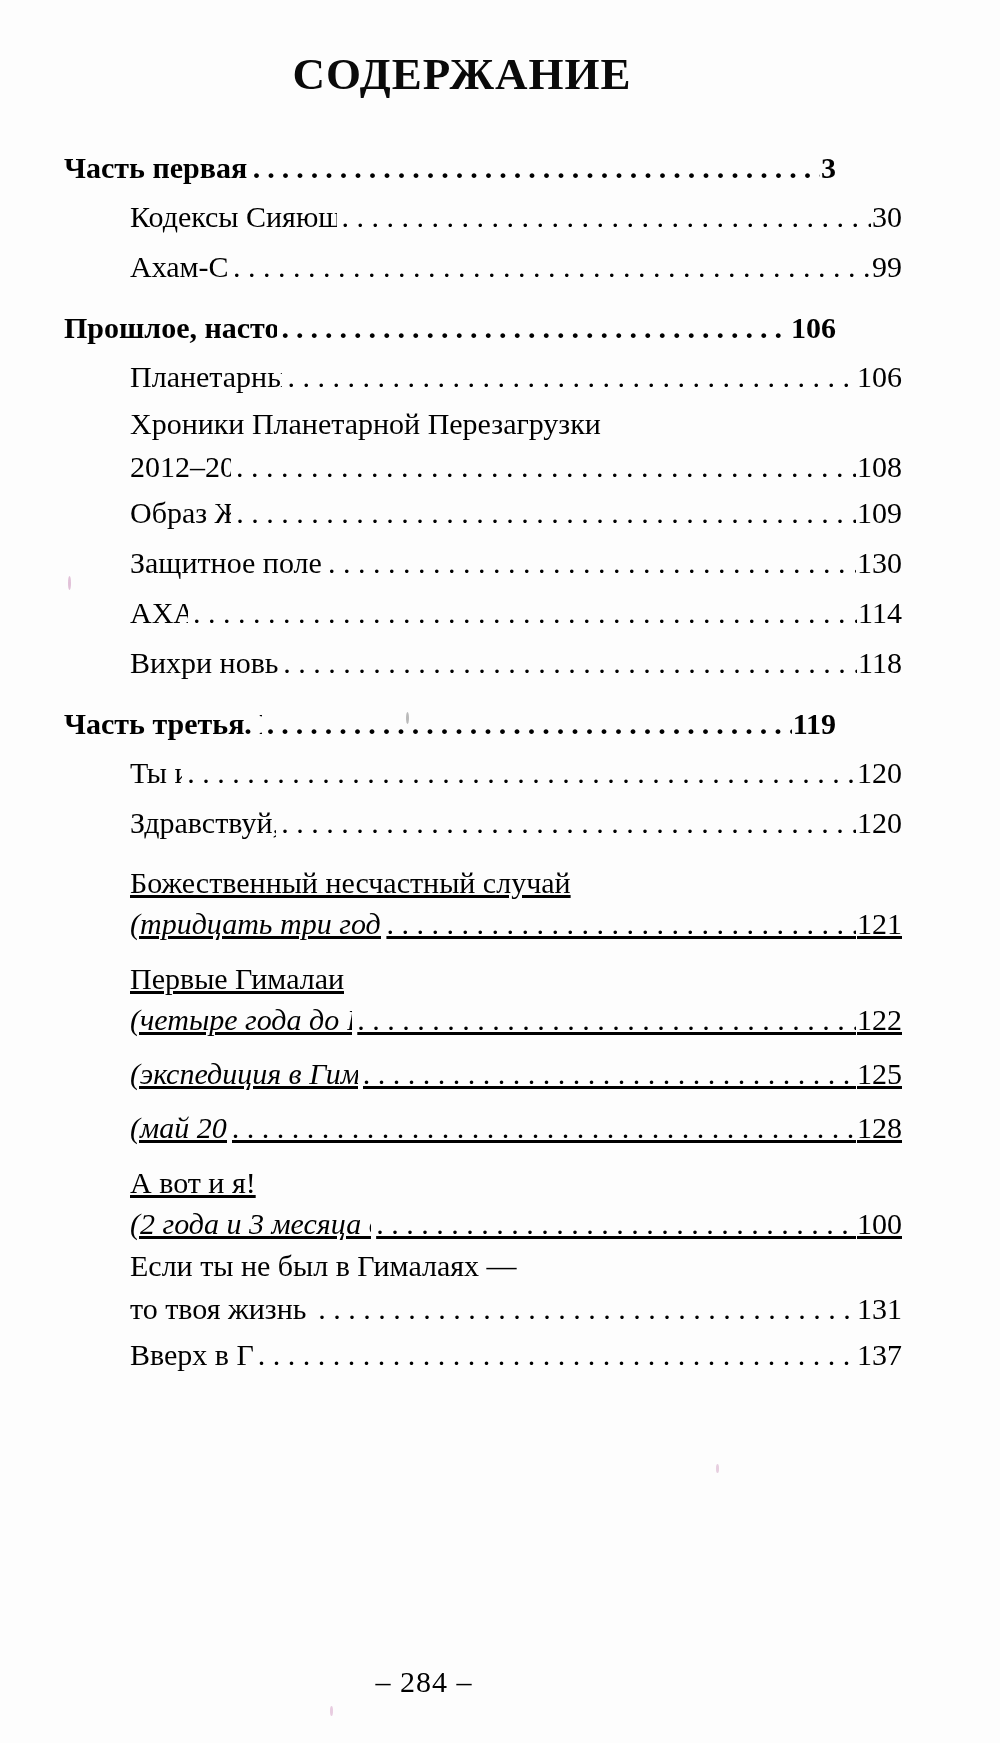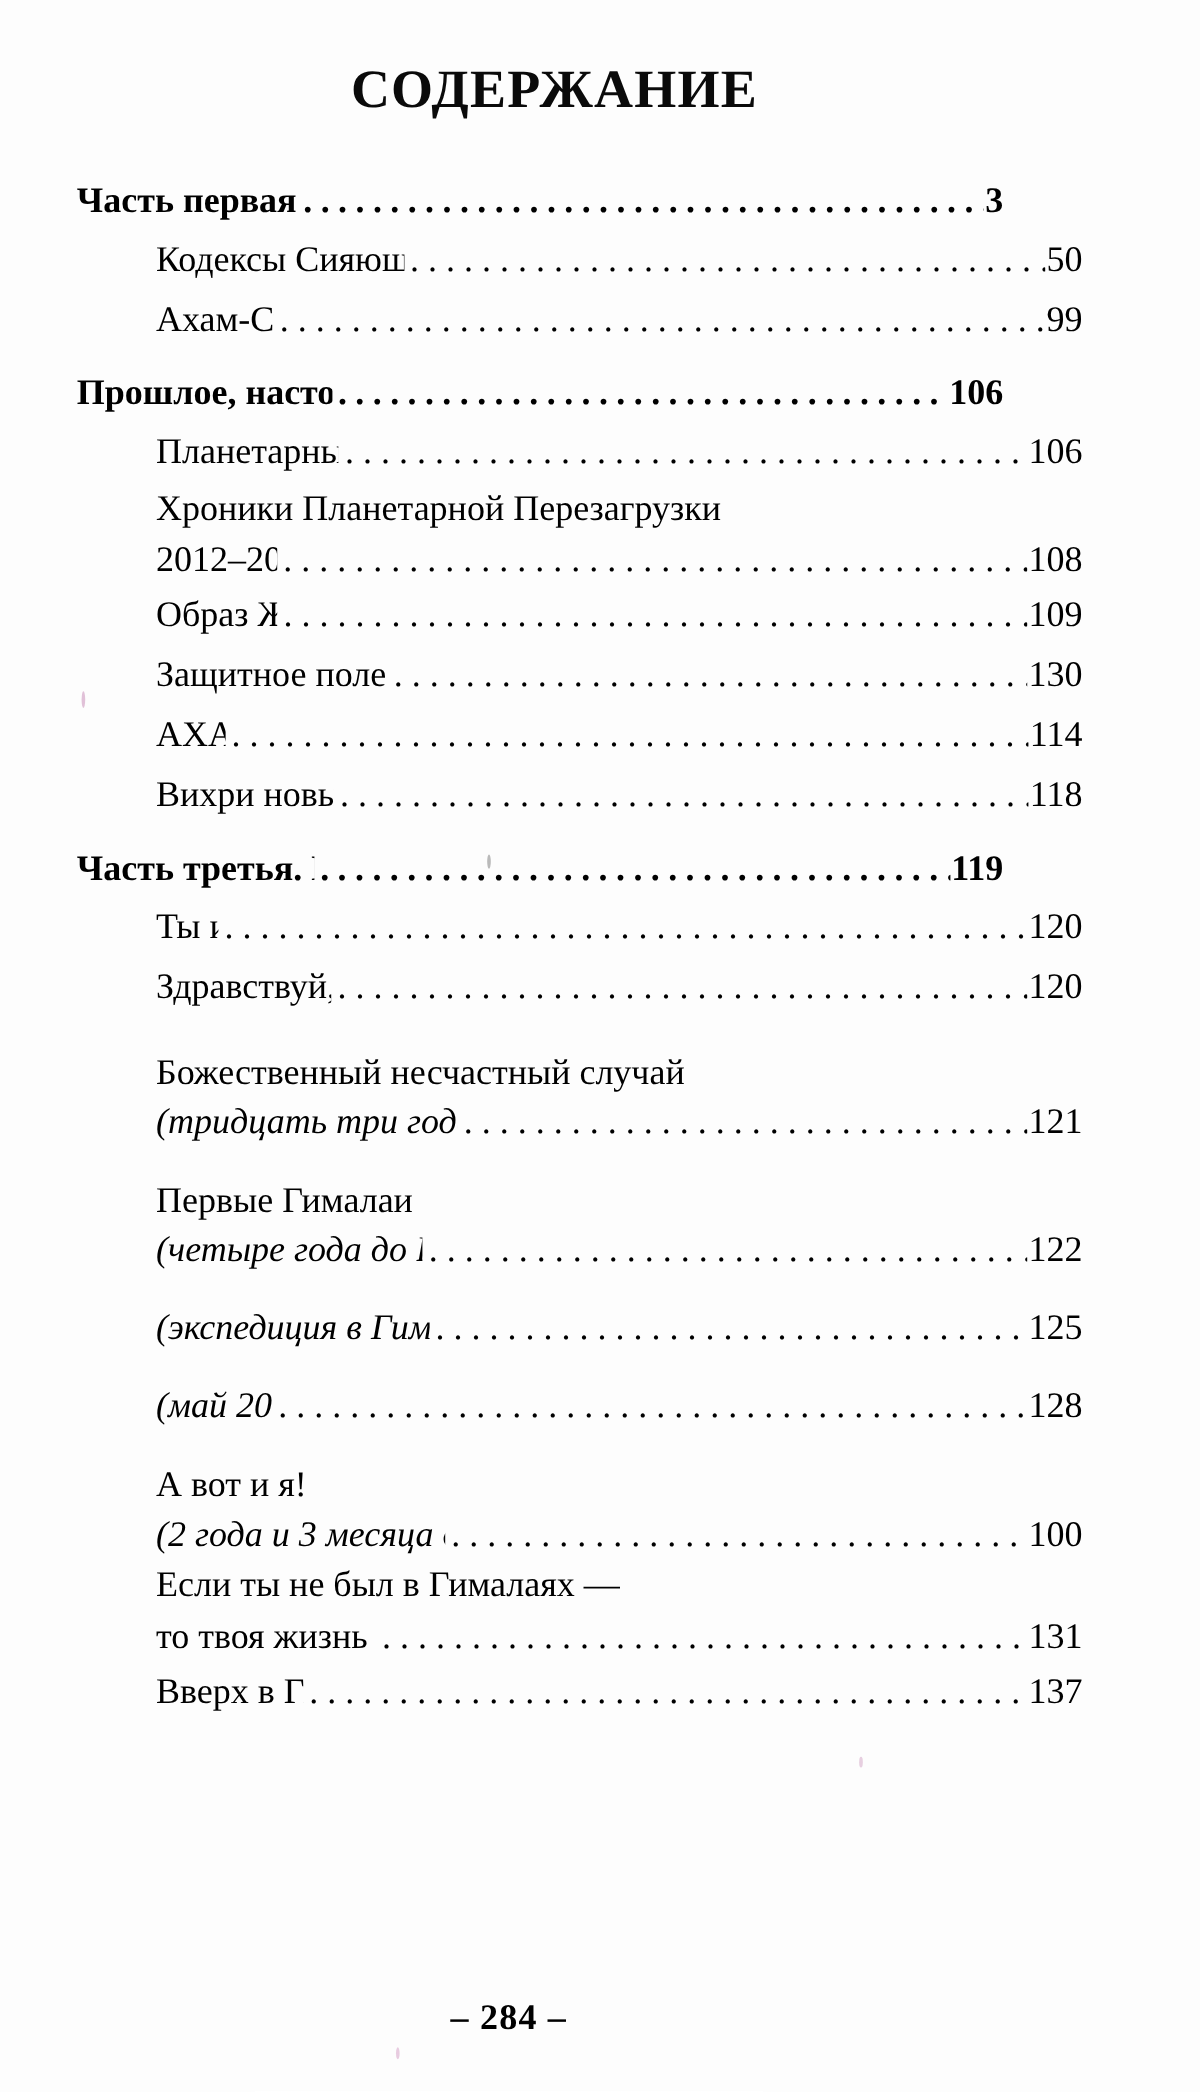--- a/index.html
+++ b/index.html
@@ -100,36 +100,36 @@
   .cont-row { }
 
   
   .subtitle {
     font-style: italic;
     font-weight: normal;
   }
 
   
   .gap-before-part { margin-top: 12px; }
-  .two-line { margin-top: 25px; }
+  .two-line { margin-top: 14px; text-decoration: underline; }
   .two-line .toc-row:first-child { line-height: 42px; }
   .two-line .toc-row:last-child  { line-height: 40px; }
 
   .tight .toc-row:first-child { line-height: 44px; }
   .tight .toc-row:last-child  { line-height: 42px; }
 
   
   .folio {
     position: absolute;
     bottom: 44px;
     left: 0;
     width: 848px;
     text-align: center;
     font-size: 30px;
-    font-weight: bold;
+    font-weight: normal;
     letter-spacing: 1px;
   }
 
   
   .speck {
     position: absolute;
     border-radius: 50%;
     pointer-events: none;
   }
 </style>
@@ -145,21 +145,21 @@
         <div class="toc-row">
           <span class="toc-label">Часть первая. Мой путь</span>
           <span class="toc-leader"></span>
           <span class="toc-page">3</span>
         </div>
       </div>
       <div class="toc-entry level-sub">
         <div class="toc-row">
           <span class="toc-label">Кодексы Сияющего Сотворения</span>
           <span class="toc-leader"></span>
-          <span class="toc-page">50</span>
+          <span class="toc-page">30</span>
         </div>
       </div>
       <div class="toc-entry level-sub">
         <div class="toc-row">
           <span class="toc-label">Ахам-Сутры</span>
           <span class="toc-leader"></span>
           <span class="toc-page">99</span>
         </div>
       </div>
       <div class="toc-entry level-part gap-before-part">

